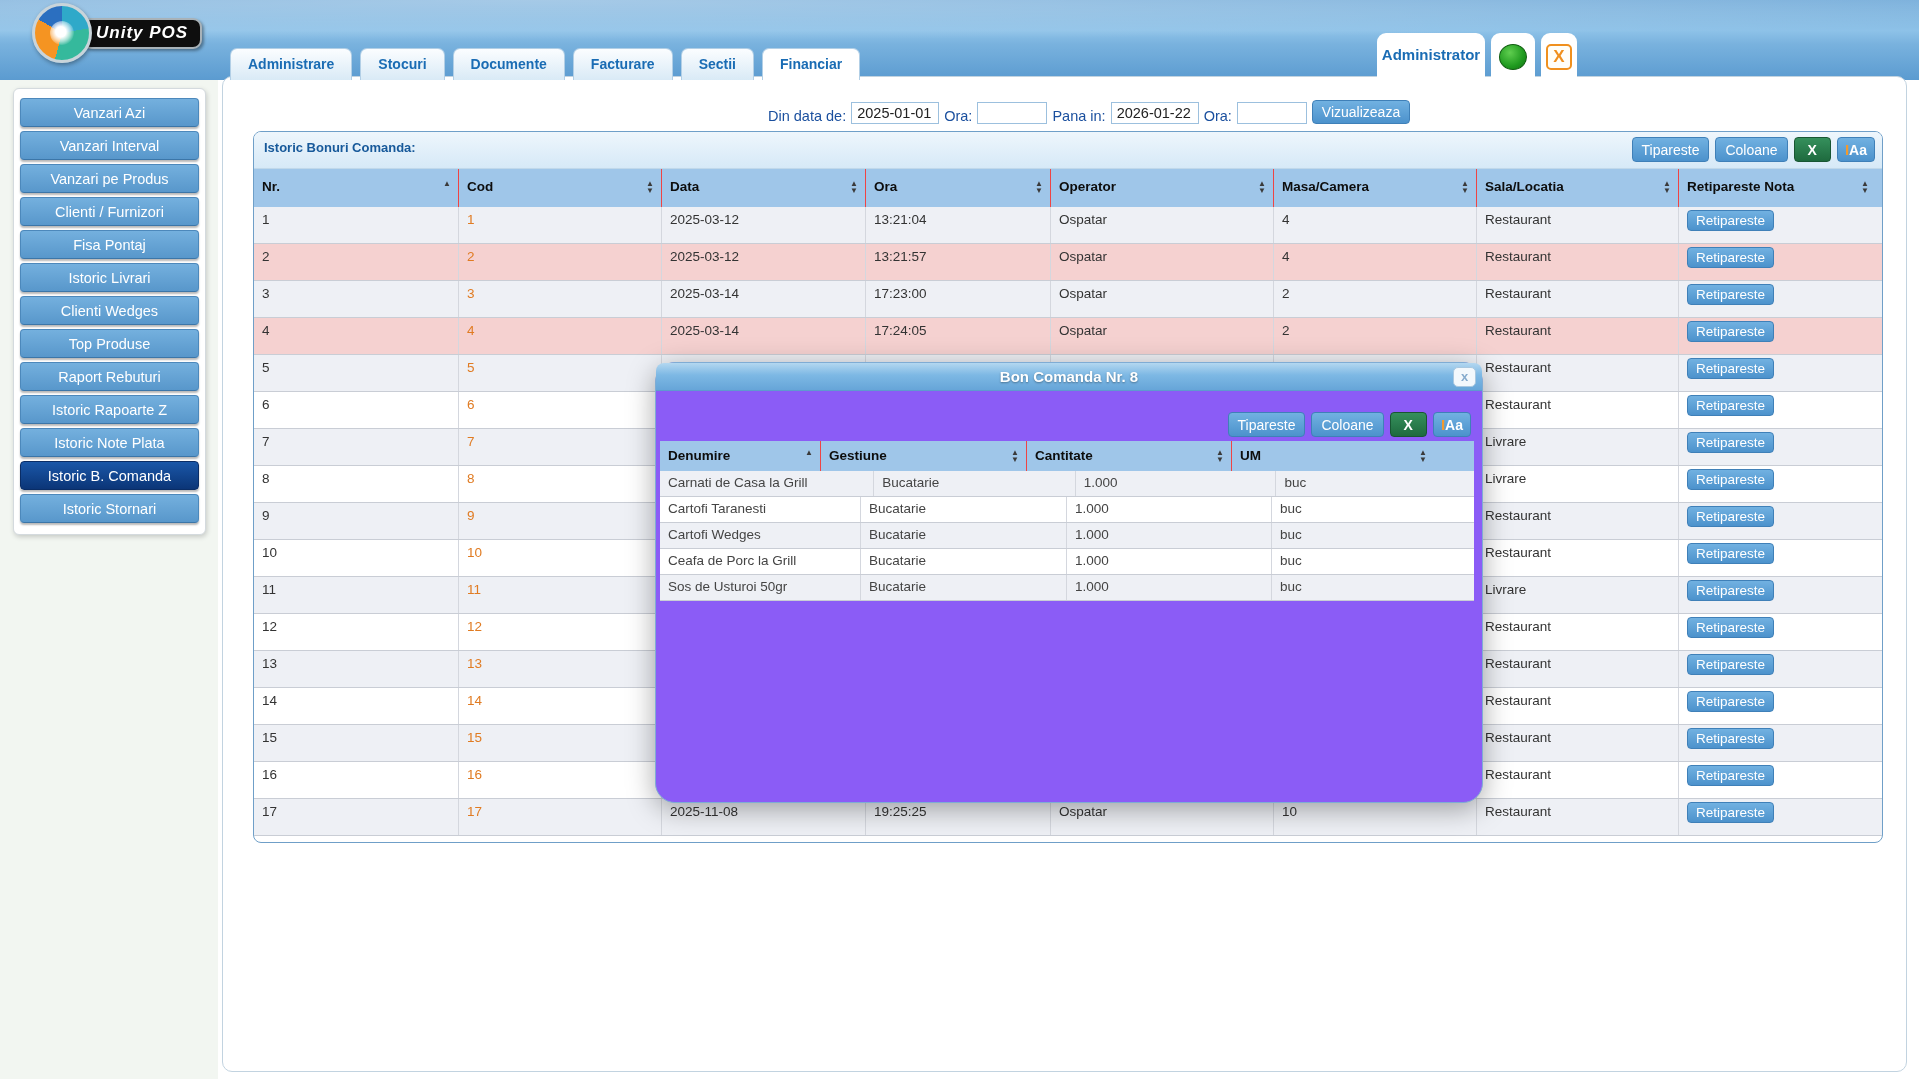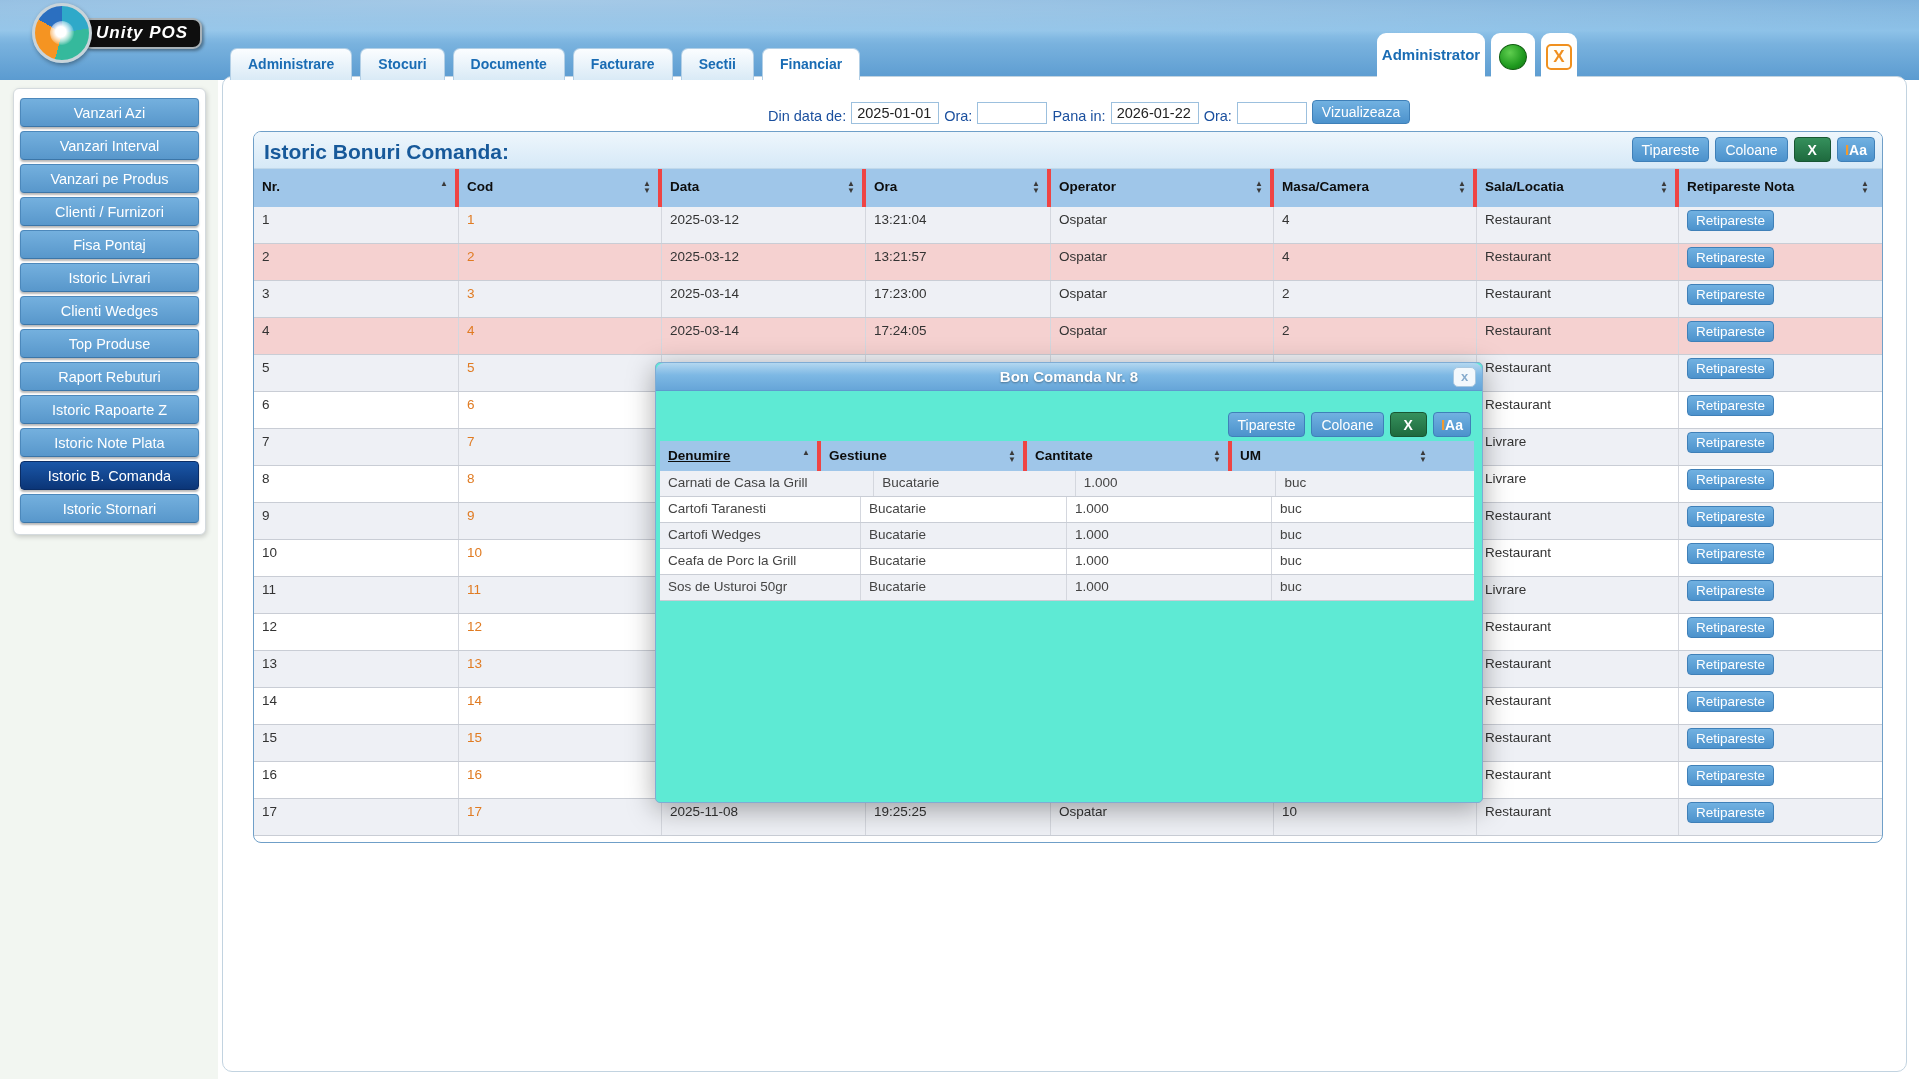--- a/index.html
+++ b/index.html
@@ -116,48 +116,48 @@
 
   
   .panel {
     position:absolute; left:253px; top:131px; width:1630px; height:712px;
     border:1px solid #6f9fc8; border-radius:8px; background:#fff; overflow:hidden;
   }
   .panel-head {
     height:37px; background: linear-gradient(#eef6fc,#d6e9f7);
     border-bottom:1px solid #c0d8ea; position:relative;
   }
-  .panel-title { position:absolute; left:10px; top:8px; color:#17599a; font-size:21px; font-weight:bold; }
+  .panel-title { position:absolute; left:10px; top:8px; color:#17599a; font-size:13px; font-weight:bold; }
   .panel-buttons { position:absolute; right:7px; top:5px; display:flex; gap:6px; }
 
   .thead { display:flex; height:38px; background:#9fc6e9; }
   .th {
     position:relative; padding:10px 22px 0 8px; font-weight:bold; font-size:13.5px; color:#0d0d0d;
-    border-right:4px solid #ef4444; cursor:pointer; white-space:nowrap; overflow:hidden;
+    border-right:1px solid #ef4444; cursor:pointer; white-space:nowrap; overflow:hidden;
   }
   .th:last-child { border-right:none; }
   .sort { position:absolute; right:7px; top:12px; display:flex; flex-direction:column; line-height:5px; color:#3a3a3a; }
   .sort i { font-style:normal; font-size:8px; height:7px; }
 
   .trow { display:flex; height:37px; border-bottom:1px solid #c9cdd5; }
   .td {
     padding:5px 8px 0; font-size:13.5px; color:#333; border-right:1px solid #d4d7de;
     white-space:nowrap; overflow:hidden;
   }
   .td:last-child { border-right:none; }
   .trow.odd  { background:#eef0f5; }
   .trow.even { background:#ffffff; }
   .trow.pink { background:#f5d1d0; }
   .td.cod a { color:#e07b22; text-decoration:none; cursor:pointer; }
   .td.action { padding-top:3px; }
 
   
   .modal {
     position:absolute; left:655px; top:362px; width:828px; height:441px; z-index:10;
-    background:#5eead4; border:1px solid #7facd4; border-radius:5px;
+    background:#8b5cf6; border:1px solid #7facd4; border-radius:20px;
     box-shadow:0 6px 28px rgba(0,0,0,.35);
   }
   .modal-head {
     height:28px; border-radius:8px 8px 0 0; position:relative;
     background: linear-gradient(180deg,#b3d7f0 0%,#7db8e4 45%,#66a5d8 100%);
     border-bottom:1px solid #5e9bce;
     color:#fff; font-weight:bold; font-size:15px; text-align:center; line-height:27px;
     text-shadow:0 1px 2px rgba(0,0,0,.35);
   }
   .modal-close {
@@ -453,21 +453,21 @@
     <span class="modal-close">x</span>
   </div>
   <div class="modal-buttons">
     <button class="btn-blue">Tipareste</button>
     <button class="btn-blue">Coloane</button>
     <button class="btn-green">X</button>
     <button class="btn-font"><span class="fi">I</span><span class="faa">Aa</span></button>
   </div>
   <div class="modal-table">
     <div class="thead" id="modal-thead">
-        <div class="th" style="width: 161px; text-decoration: underline;">Denumire<span class="sort">
+        <div class="th" style="width: 161px;">Denumire<span class="sort">
             <i>▲</i>
           </span></div>
         <div class="th" style="width: 206px;">Gestiune<span class="sort">
             <i>▲</i>
             <i>▼</i>
           </span></div>
         <div class="th" style="width: 205px;">Cantitate<span class="sort">
             <i>▲</i>
             <i>▼</i>
           </span></div>

